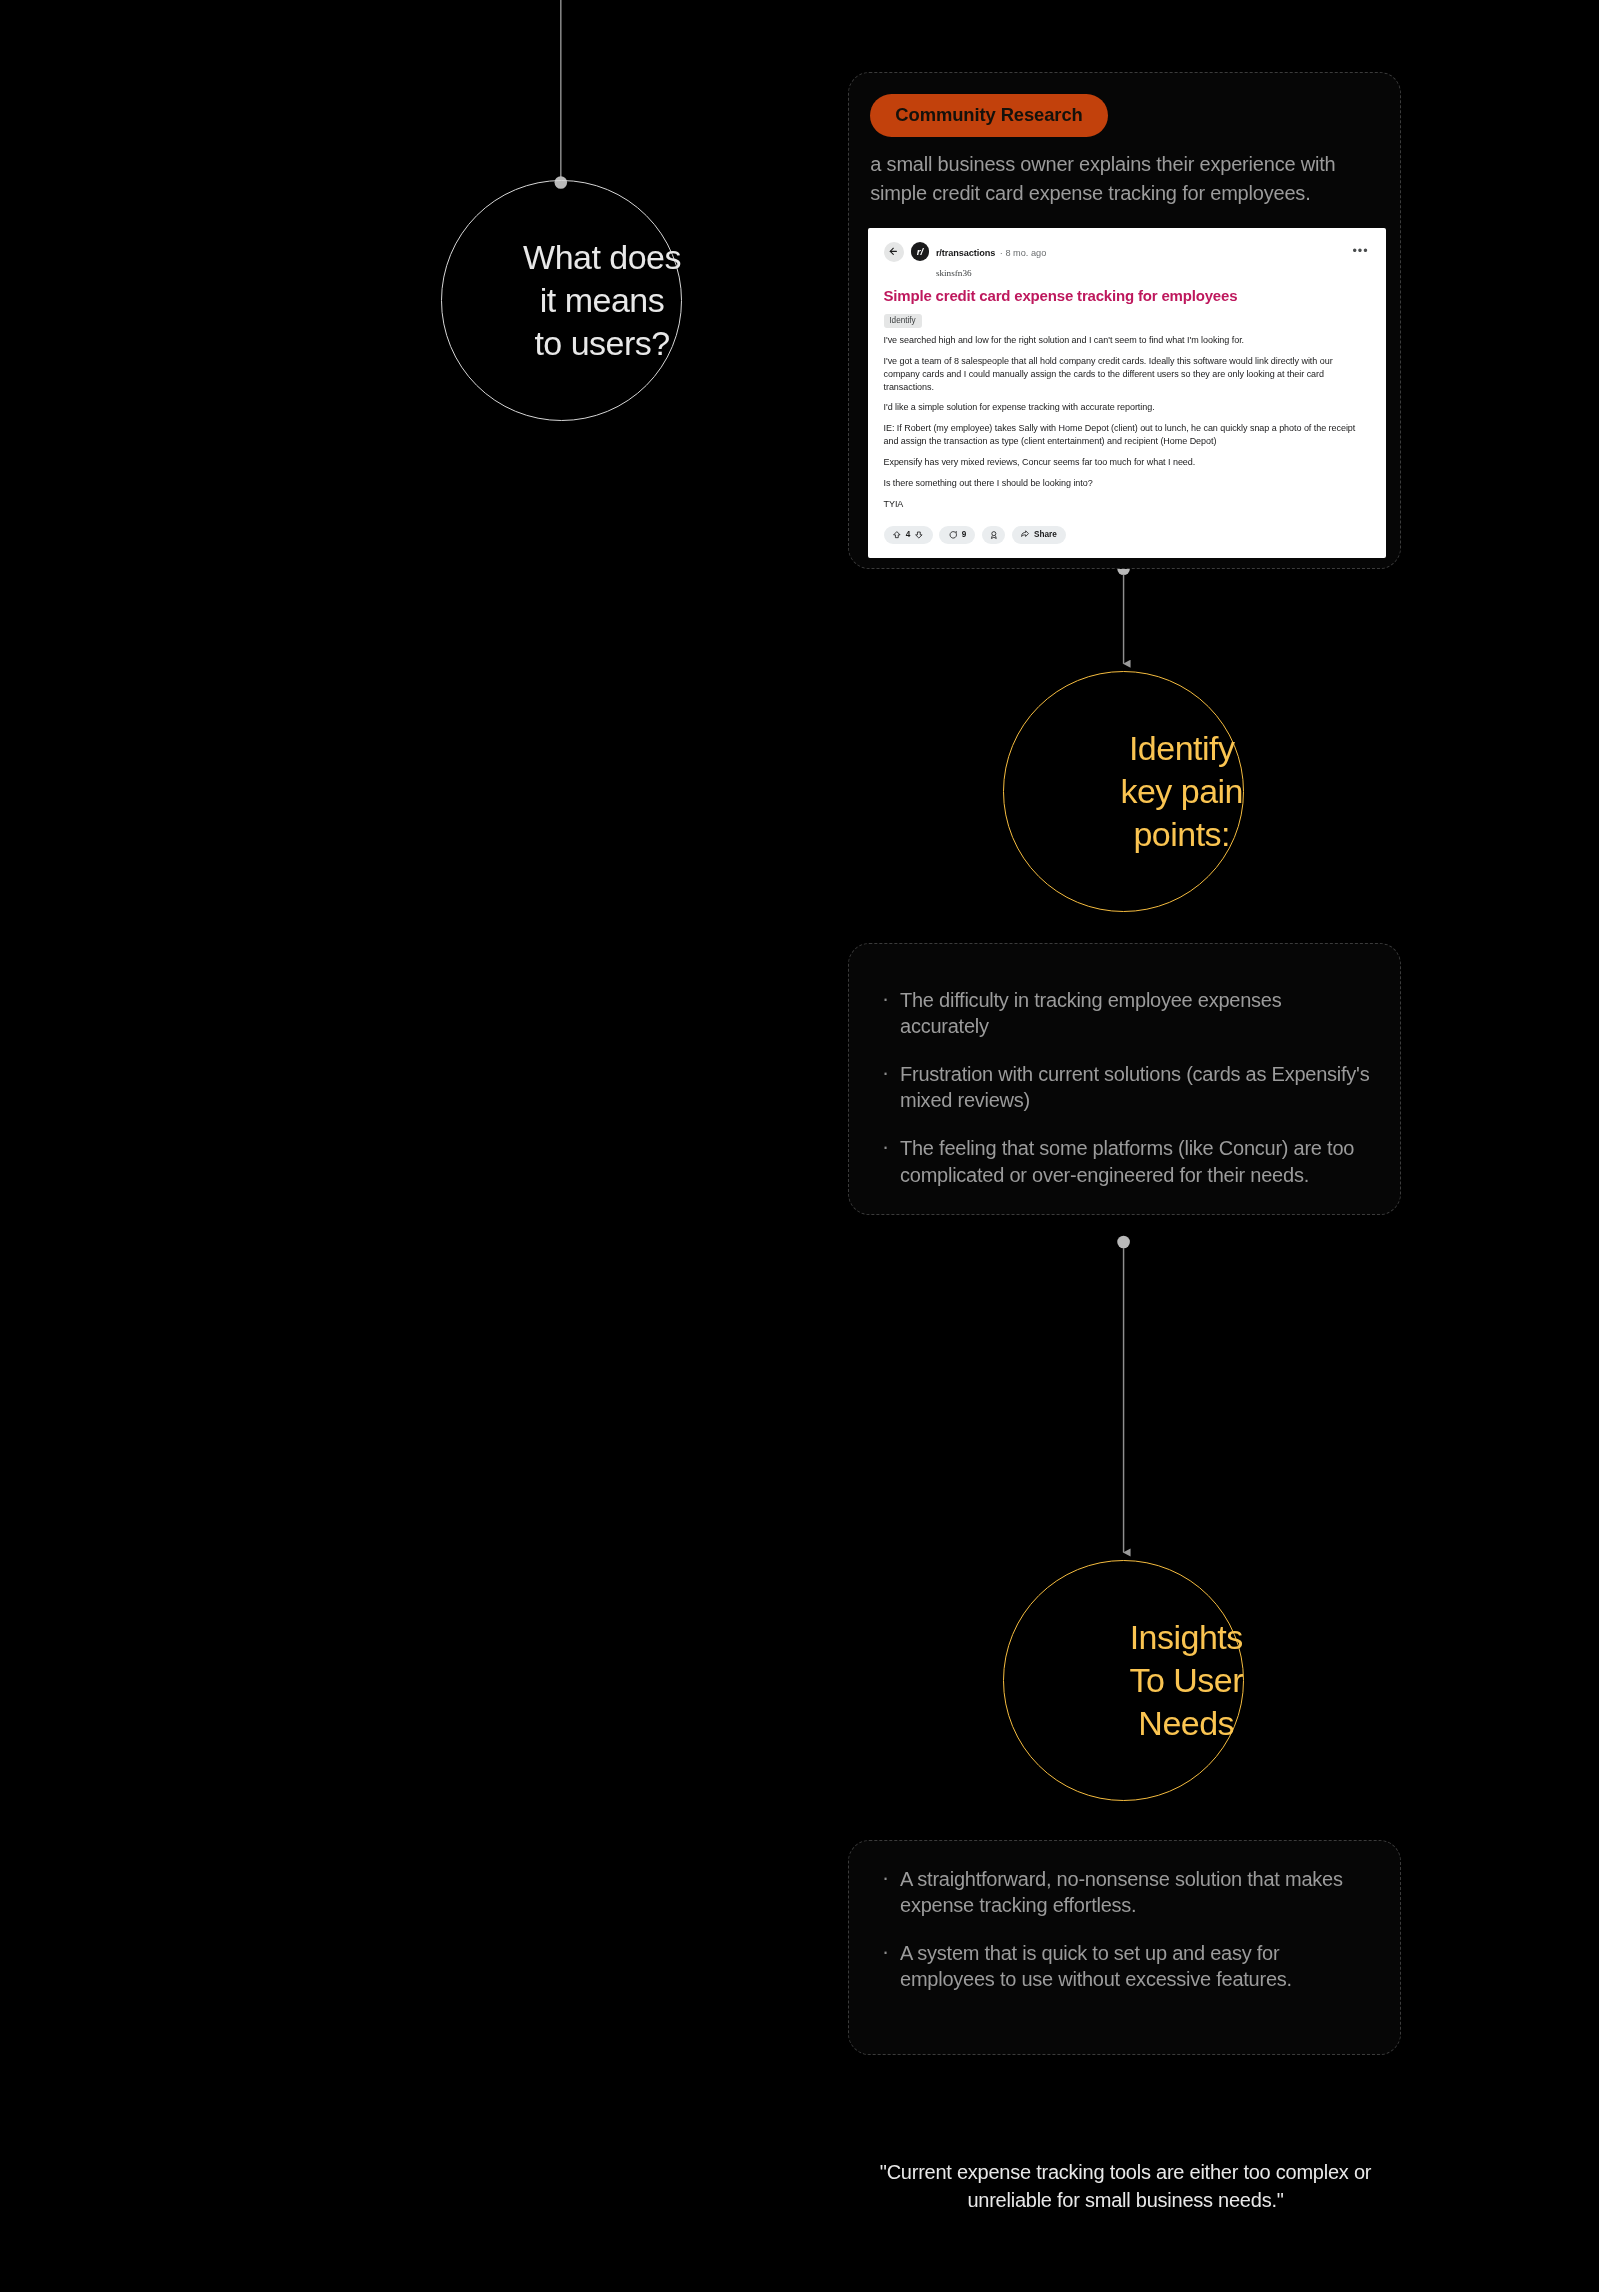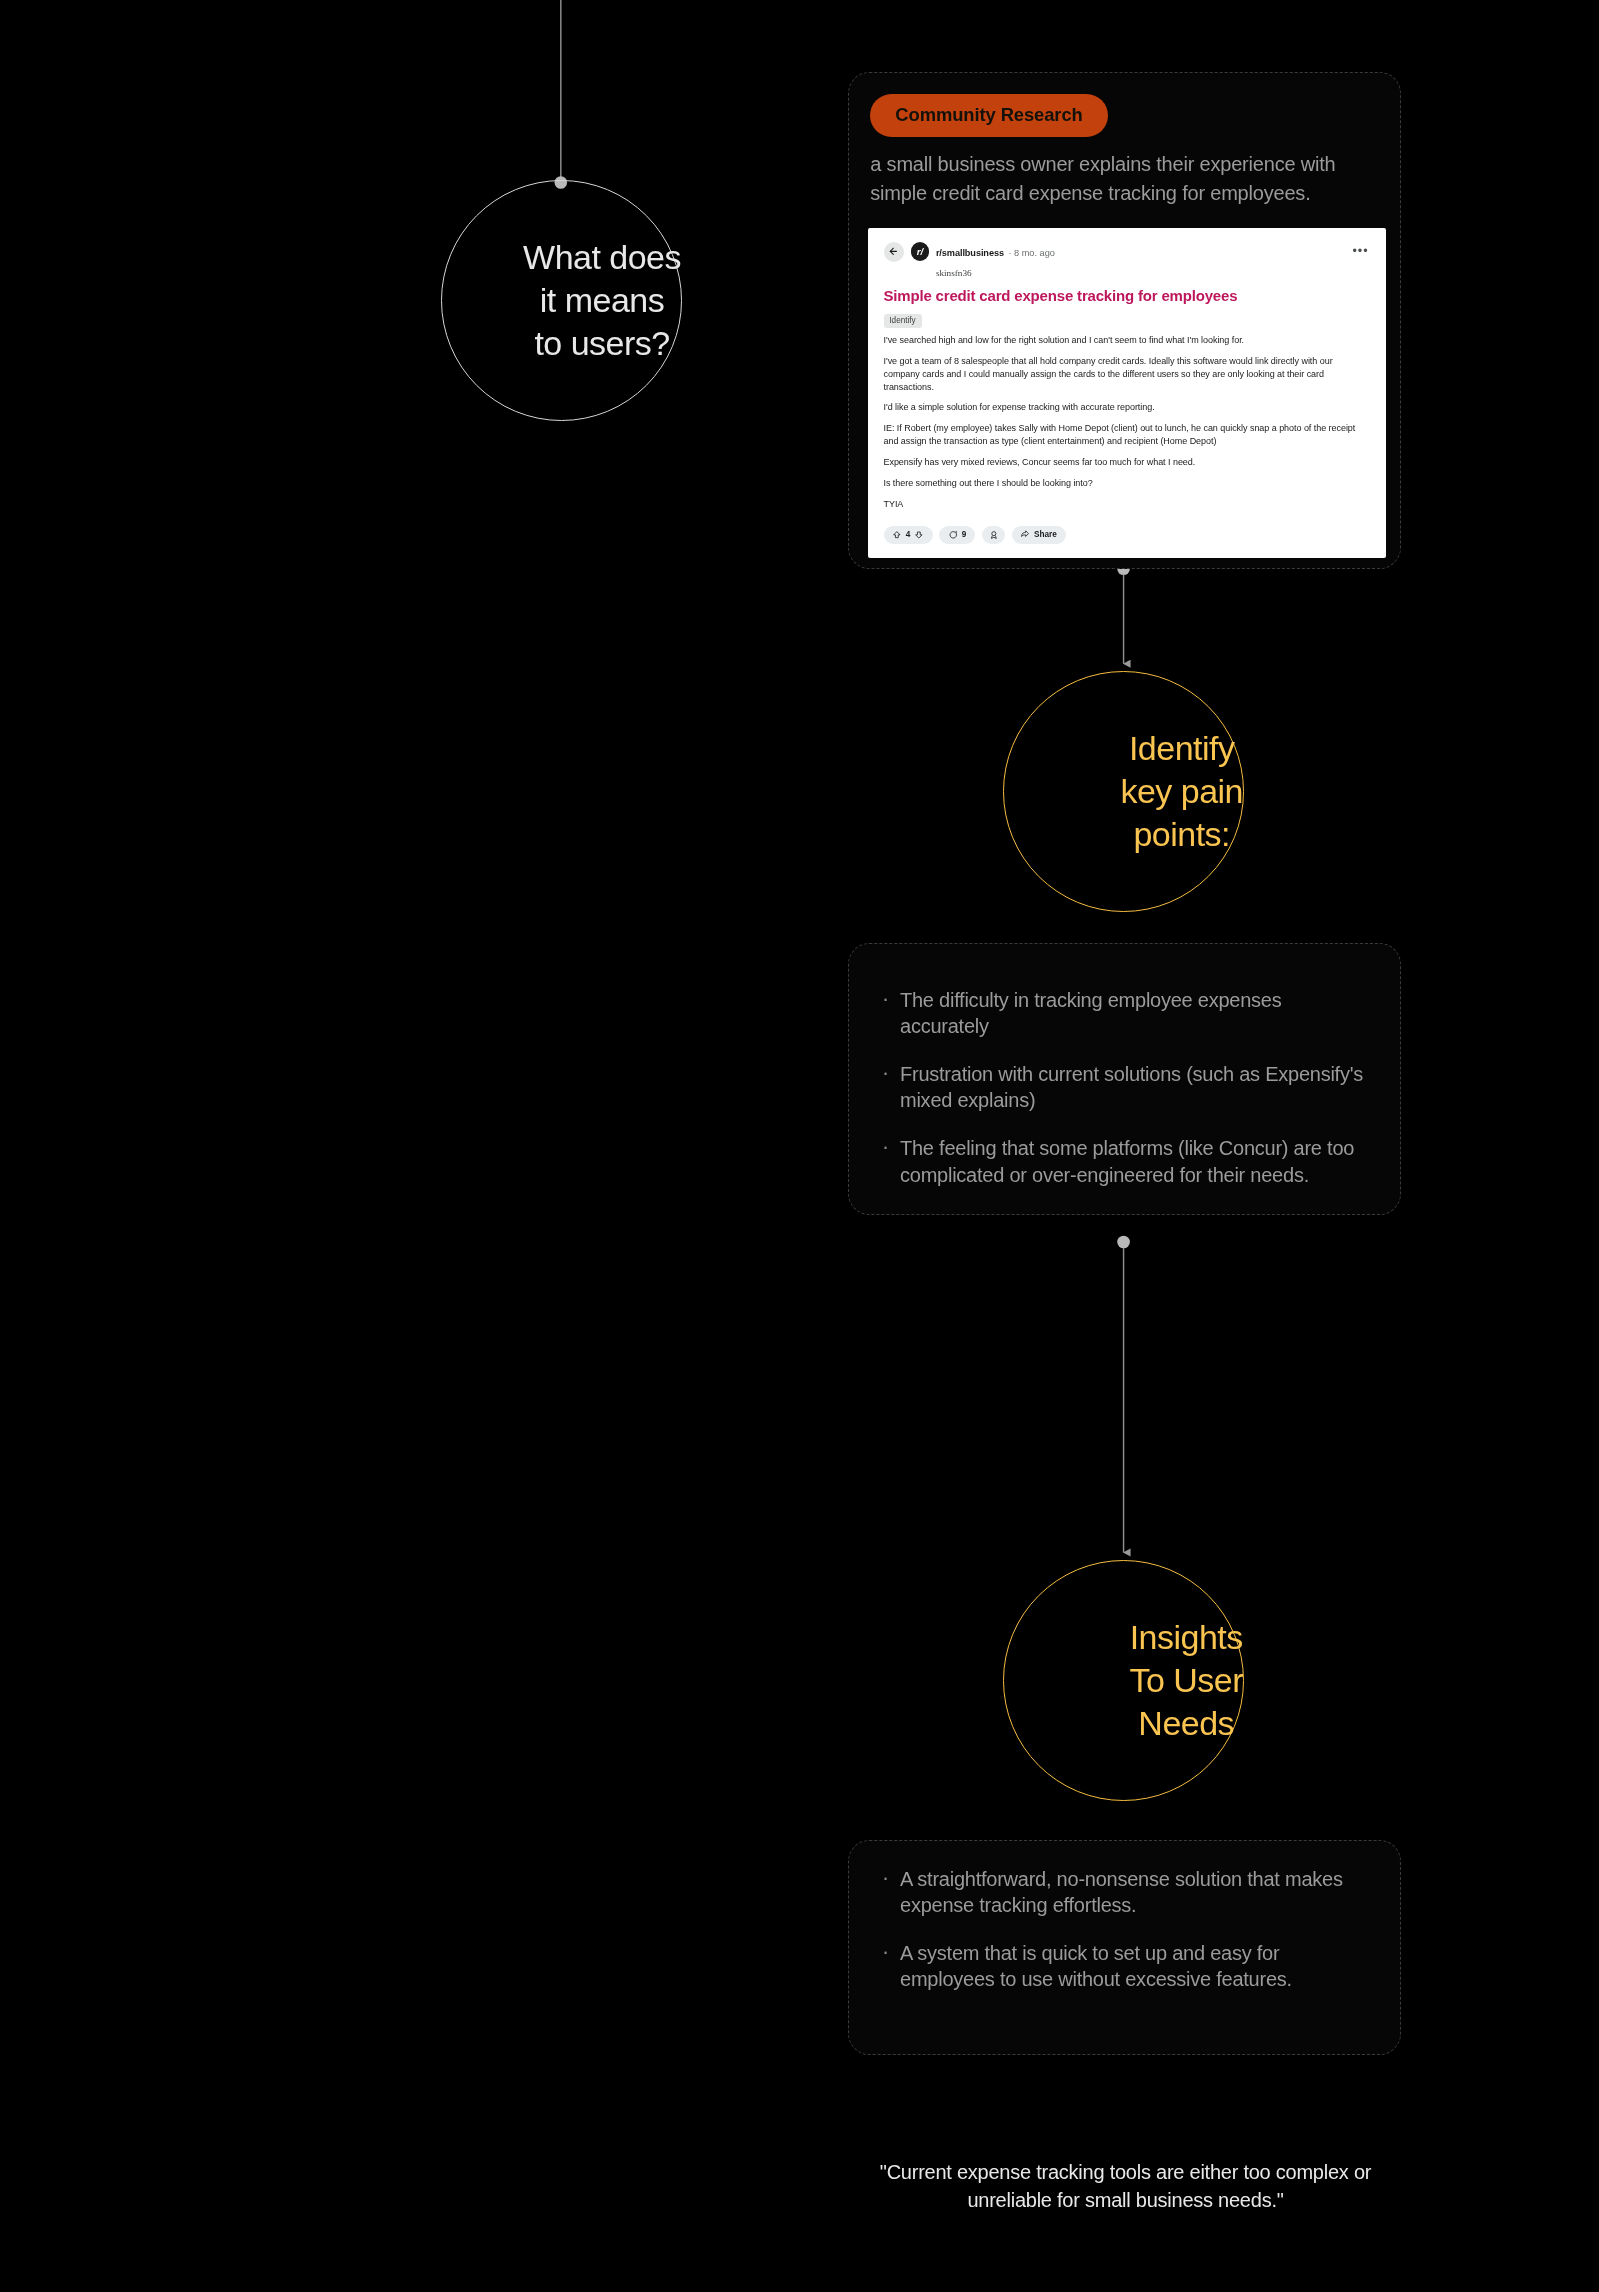--- a/index.html
+++ b/index.html
@@ -335,21 +335,21 @@
 
     <div class="rd-head">
       <span class="rd-back">
         <svg viewBox="0 0 24 24" fill="none" stroke="#1a1a1b" stroke-width="2.4" stroke-linecap="round" stroke-linejoin="round">
           <path d="M19 12H5"></path>
             <path d="M12 19l-7-7 7-7"></path>
         </svg>
       </span>
       <span class="rd-avatar">r/</span>
       <span class="rd-meta">
-        <span class="rd-sub">r/smallbusiness</span>
+        <span class="rd-sub">r/transactions</span>
         <span class="rd-age">· 8 mo. ago</span><br>
         <span class="rd-user">skinsfn36</span>
       </span>
       <span class="rd-dots">•••</span>
     </div>
 
     <div id="rd-title">Simple credit card expense tracking for employees</div>
 
     <span class="rd-flair">Identify</span>
 
@@ -407,21 +407,21 @@
 
   <div id="circle-pain" class="node-circle">
     <span class="circle-label">Identify
 key pain
 points:</span>
   </div>
 
   <div id="panel-pain" class="dashed-panel">
     <ul class="bullets">
       <li>The difficulty in tracking employee expenses accurately</li>
-      <li>Frustration with current solutions (such as Expensify's mixed explains)</li>
+      <li>Frustration with current solutions (cards as Expensify's mixed reviews)</li>
       <li>The feeling that some platforms (like Concur) are too complicated or over-engineered for their needs.</li>
     </ul>
   </div>
 
   <div id="circle-insights" class="node-circle">
     <span class="circle-label">Insights
 To User
 Needs</span>
   </div>
 

